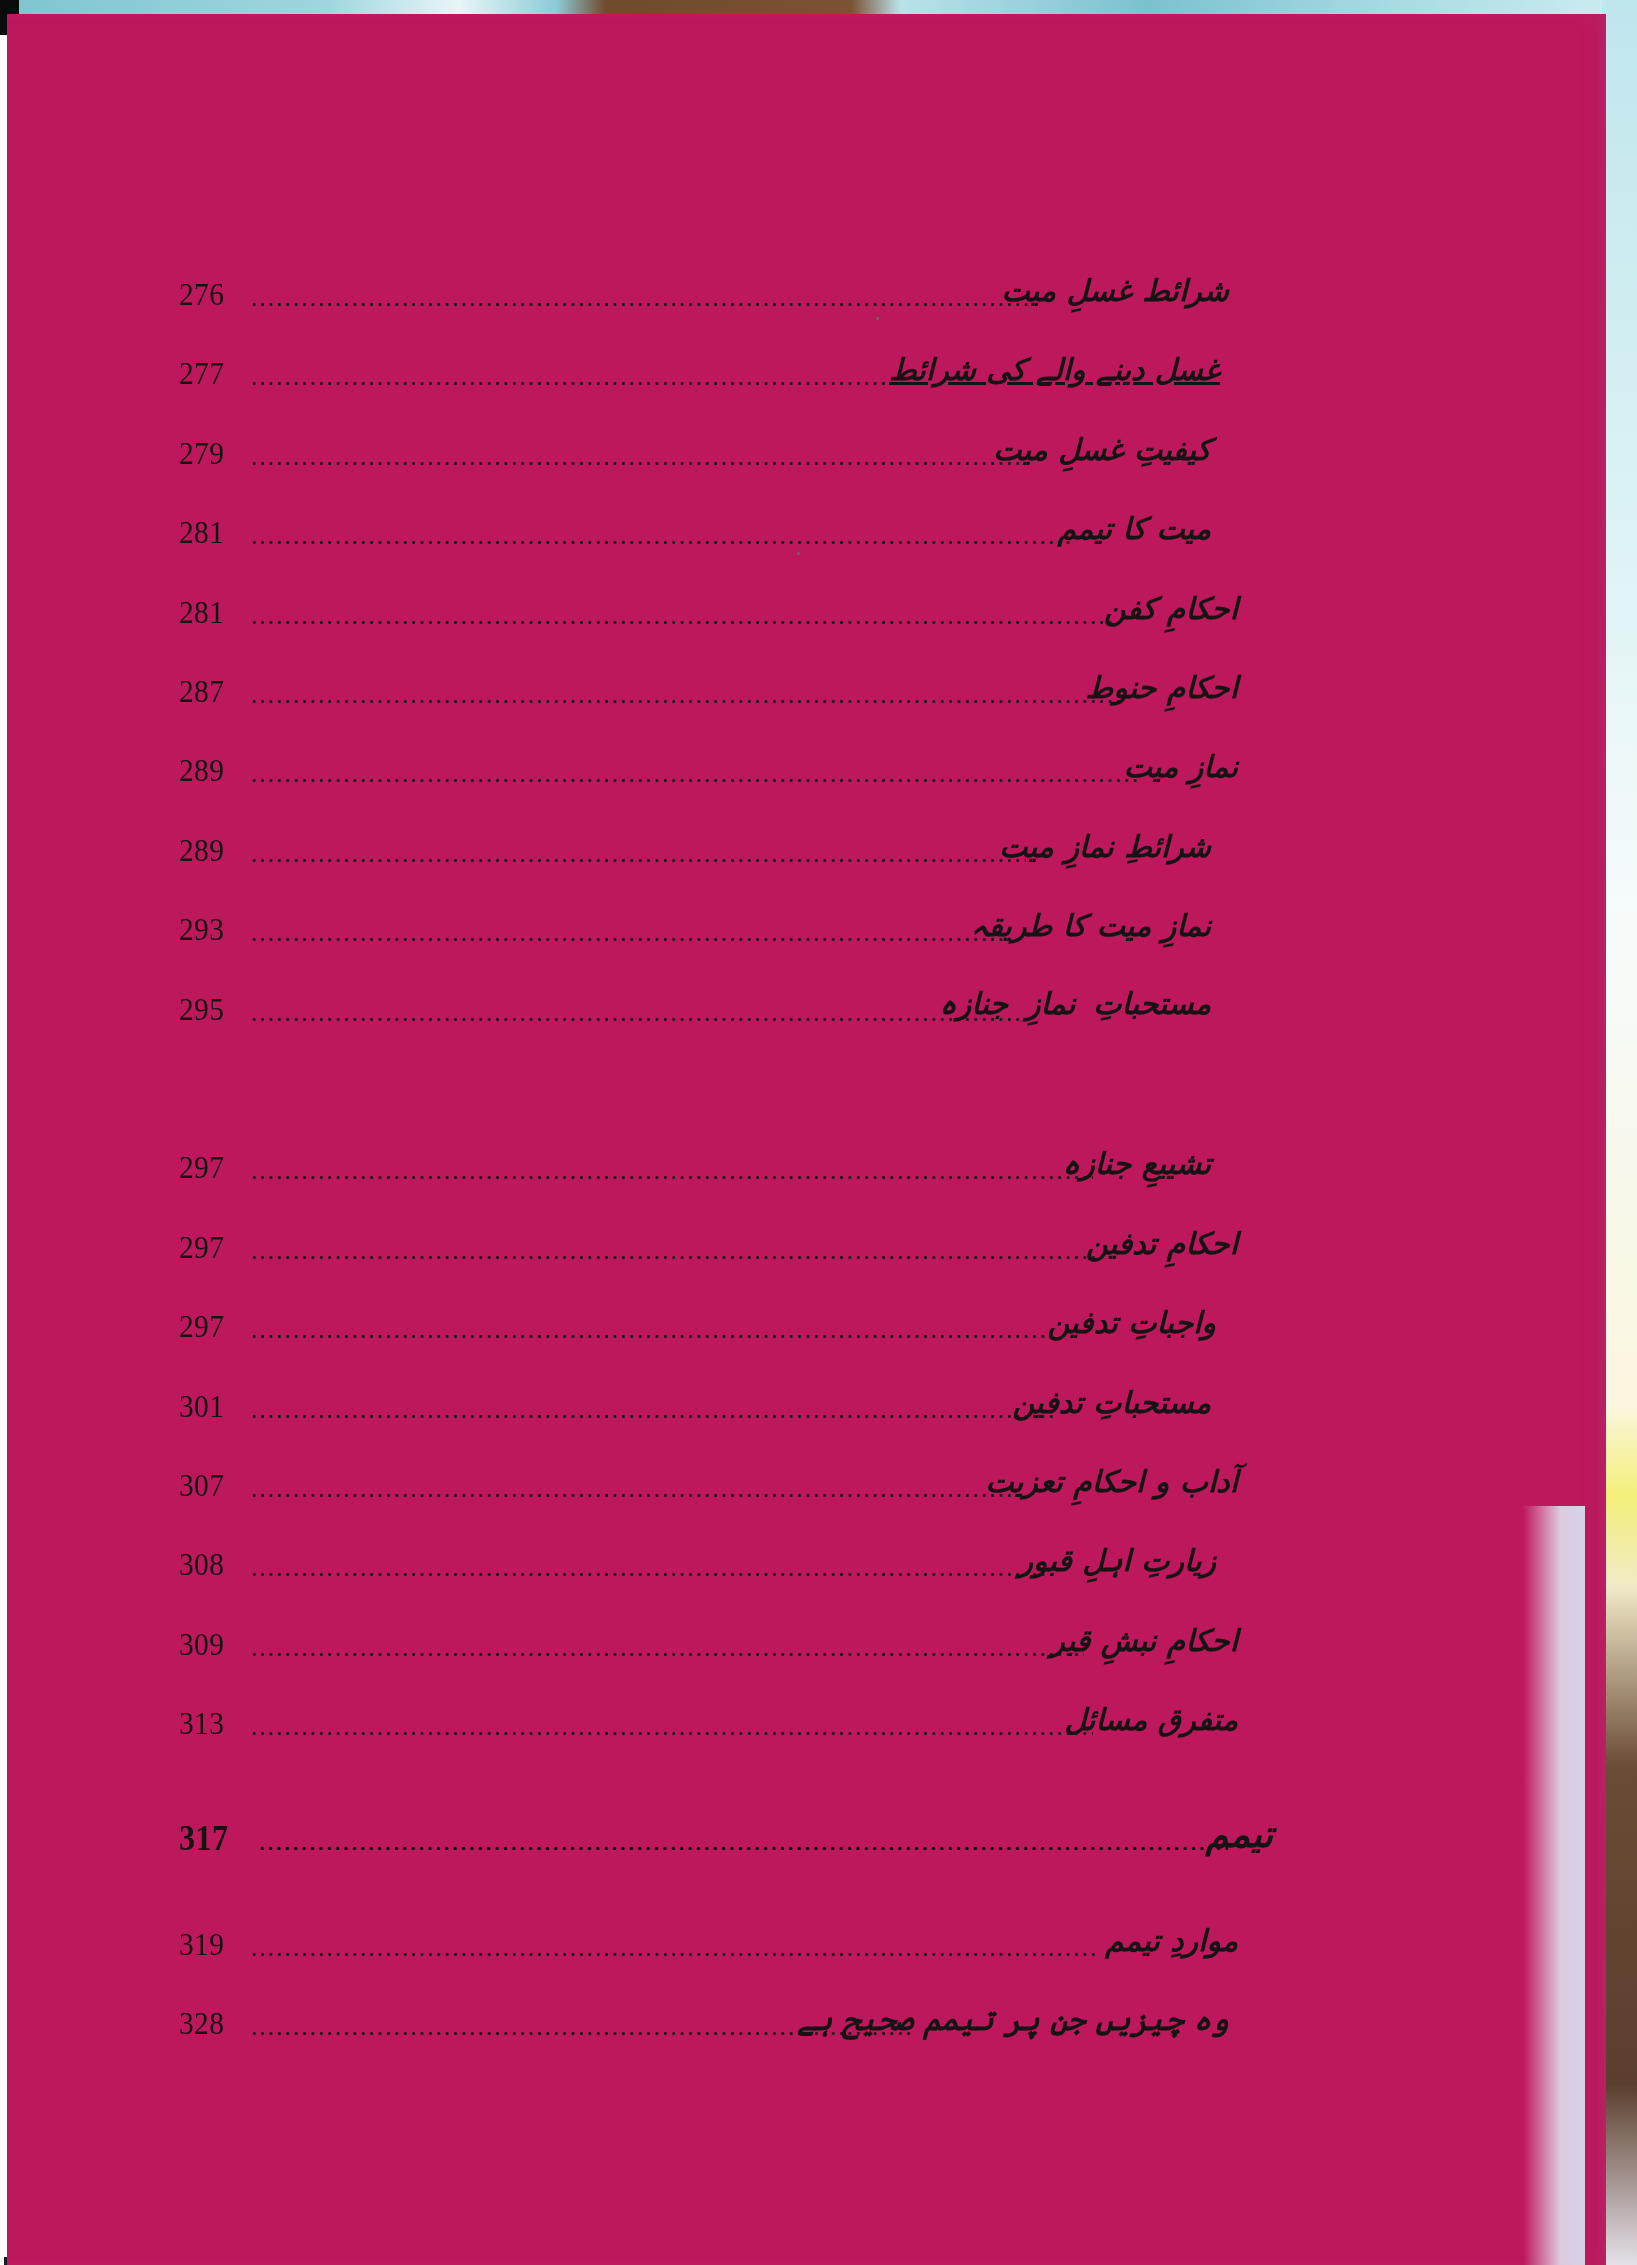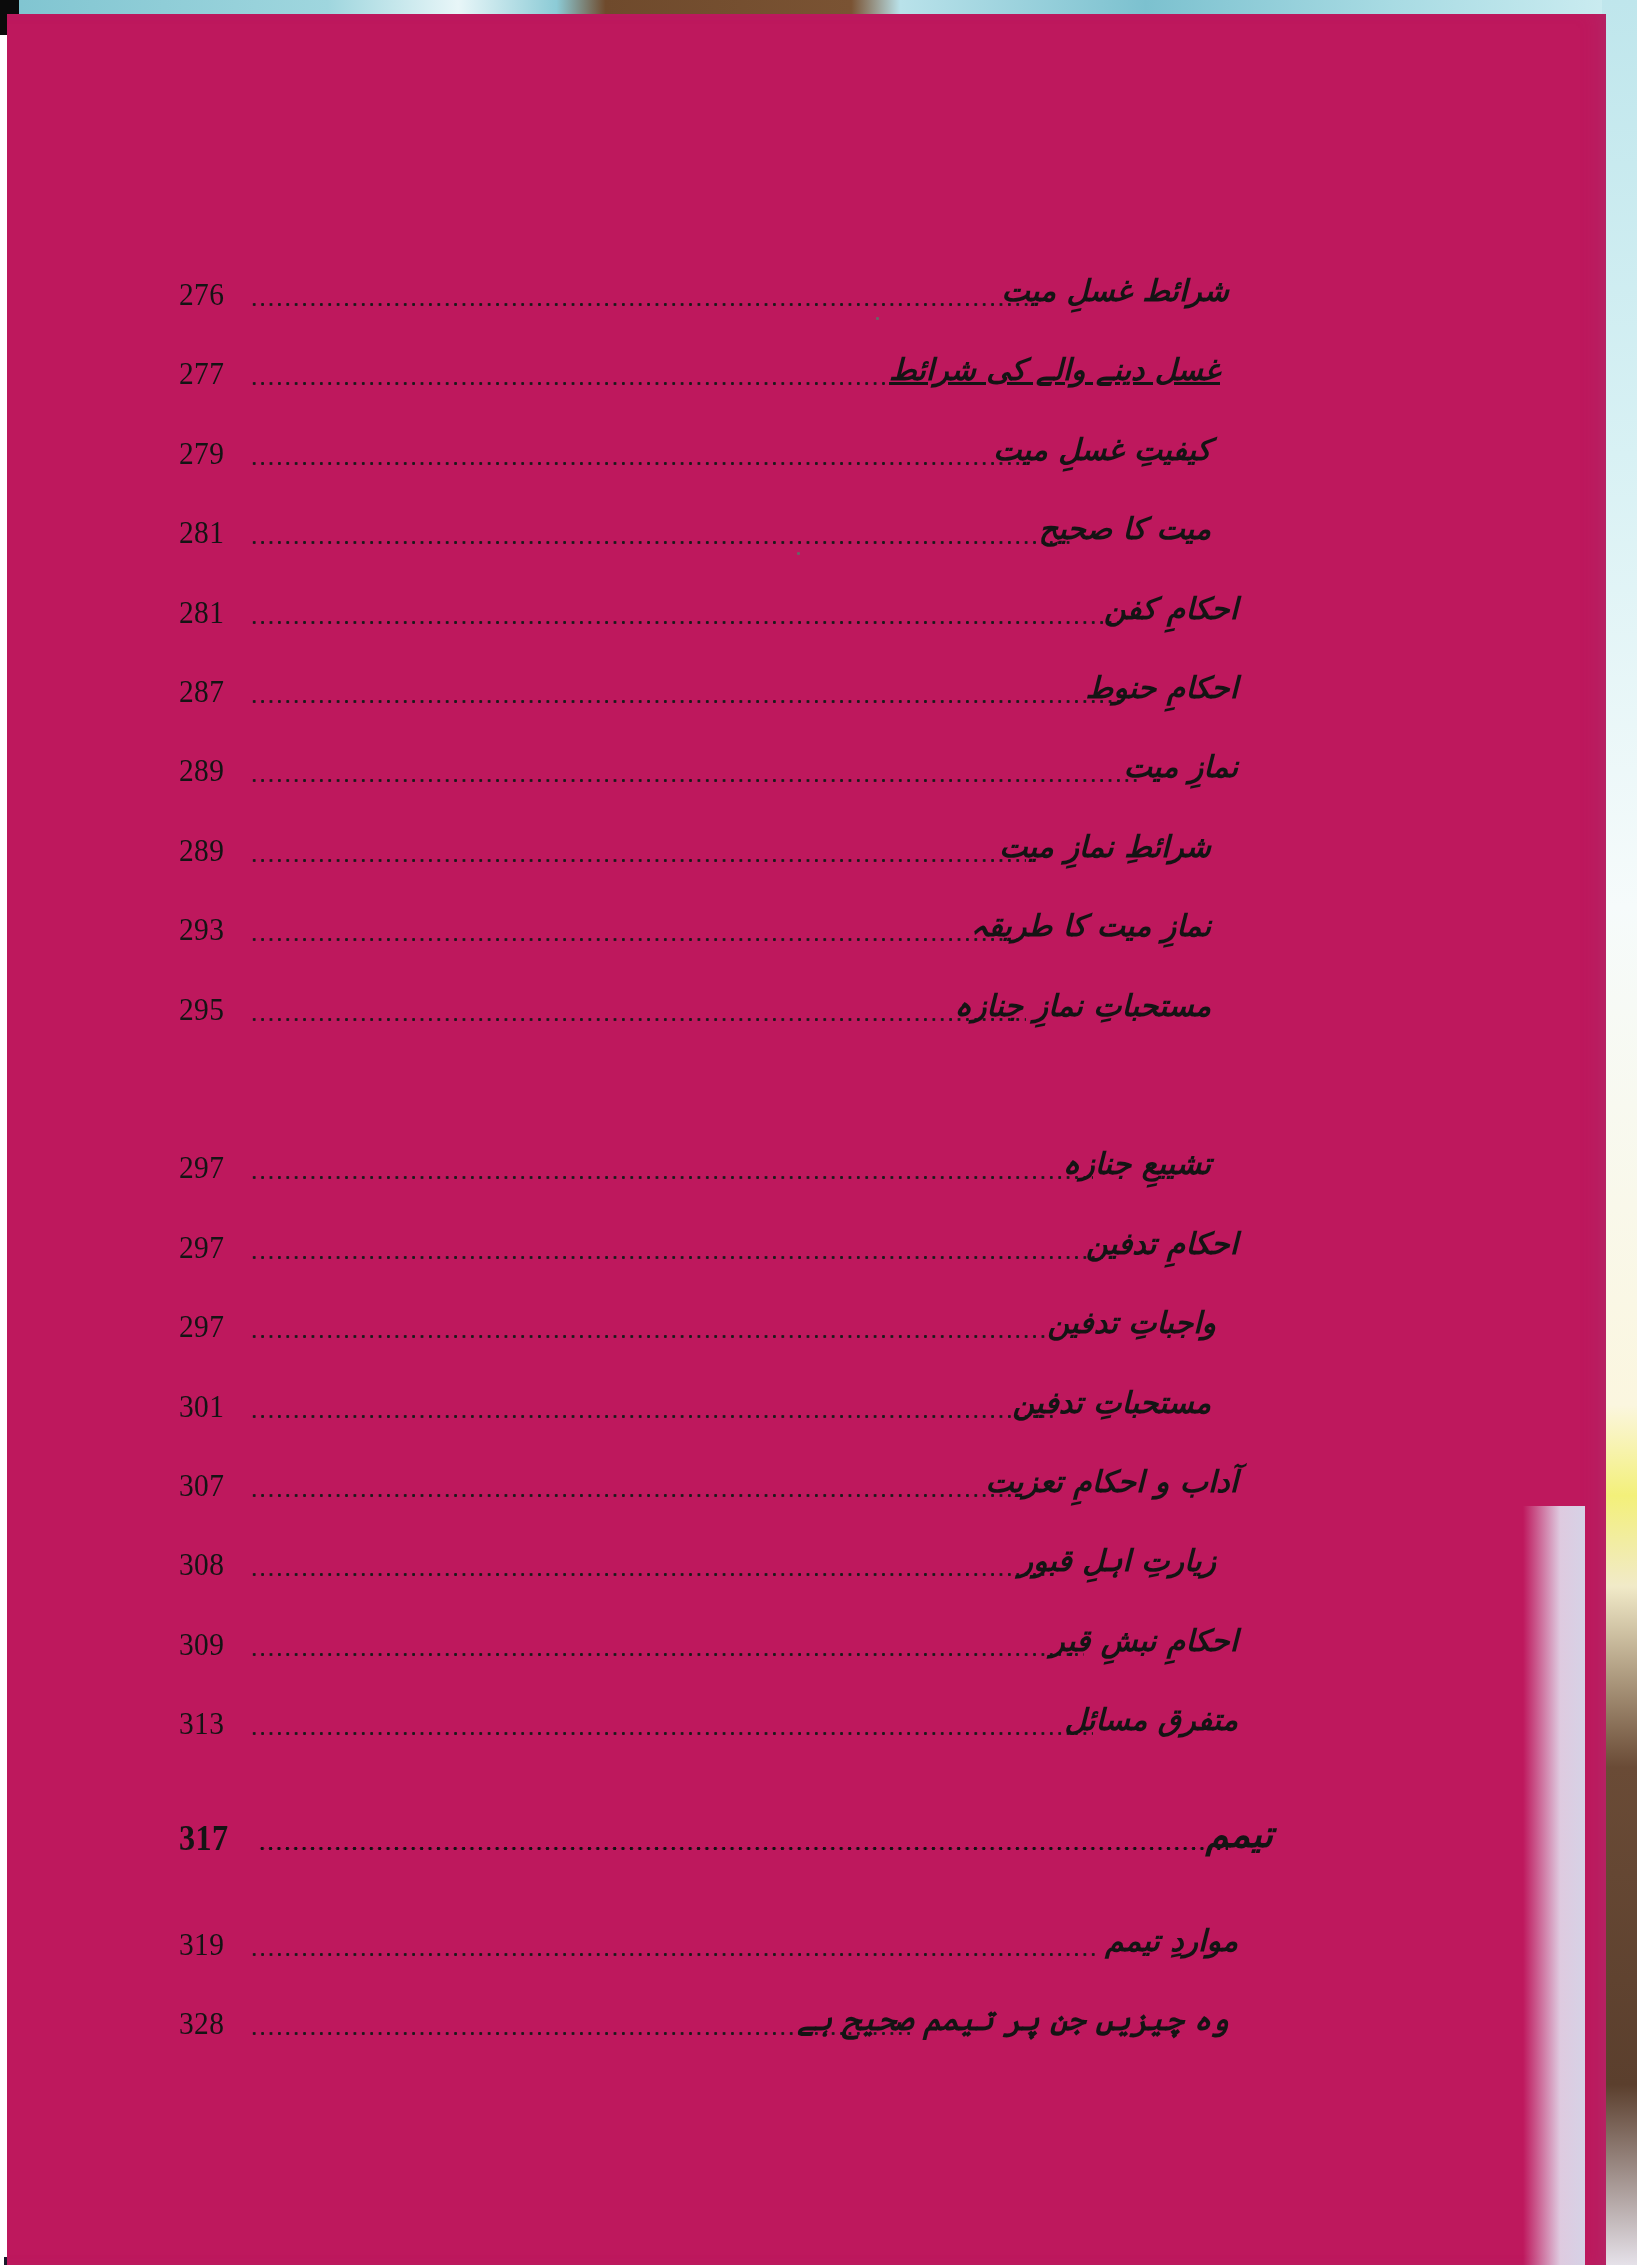--- a/index.html
+++ b/index.html
@@ -142,21 +142,21 @@
 
     <div class="toc-row" style="top:406px;width:1032px;">
       <span class="toc-num">279</span>
       <span class="toc-dots" style="left:71px;width:776px;"></span>
       <span class="toc-title" style="right:0;">کیفیتِ غسلِ میت</span>
     </div>
 
     <div class="toc-row" style="top:485px;width:1032px;">
       <span class="toc-num">281</span>
       <span class="toc-dots" style="left:71px;width:825px;"></span>
-      <span class="toc-title" style="right:0;">میت کا صحیح</span>
+      <span class="toc-title" style="right:0;">میت کا تیمم</span>
     </div>
 
     <div class="toc-row" style="top:565px;width:1059px;">
       <span class="toc-num">281</span>
       <span class="toc-dots" style="left:71px;width:873px;"></span>
       <span class="toc-title" style="right:0;">احکامِ کفن</span>
     </div>
 
     <div class="toc-row" style="top:644px;width:1059px;">
       <span class="toc-num">287</span>
@@ -178,21 +178,21 @@
 
     <div class="toc-row" style="top:882px;width:1032px;">
       <span class="toc-num">293</span>
       <span class="toc-dots" style="left:71px;width:768px;"></span>
       <span class="toc-title" style="right:0;">نمازِ میت کا طریقہ</span>
     </div>
 
     <div class="toc-row" style="top:962px;width:1032px;">
       <span class="toc-num">295</span>
       <span class="toc-dots" style="left:71px;width:776px;"></span>
-      <span class="toc-title" style="right:0;">مستحباتِ نمازِ جنازہ</span>
+      <span class="toc-title" style="right:0;font-family:Liberation Mono, monospace;">مستحباتِ نمازِ جنازہ</span>
     </div>
 
 
     <div class="toc-row" style="top:1120px;width:1032px;">
       <span class="toc-num">297</span>
       <span class="toc-dots" style="left:71px;width:843px;"></span>
       <span class="toc-title" style="right:0;">تشییعِ جنازہ</span>
     </div>
 
     <div class="toc-row" style="top:1200px;width:1059px;">

